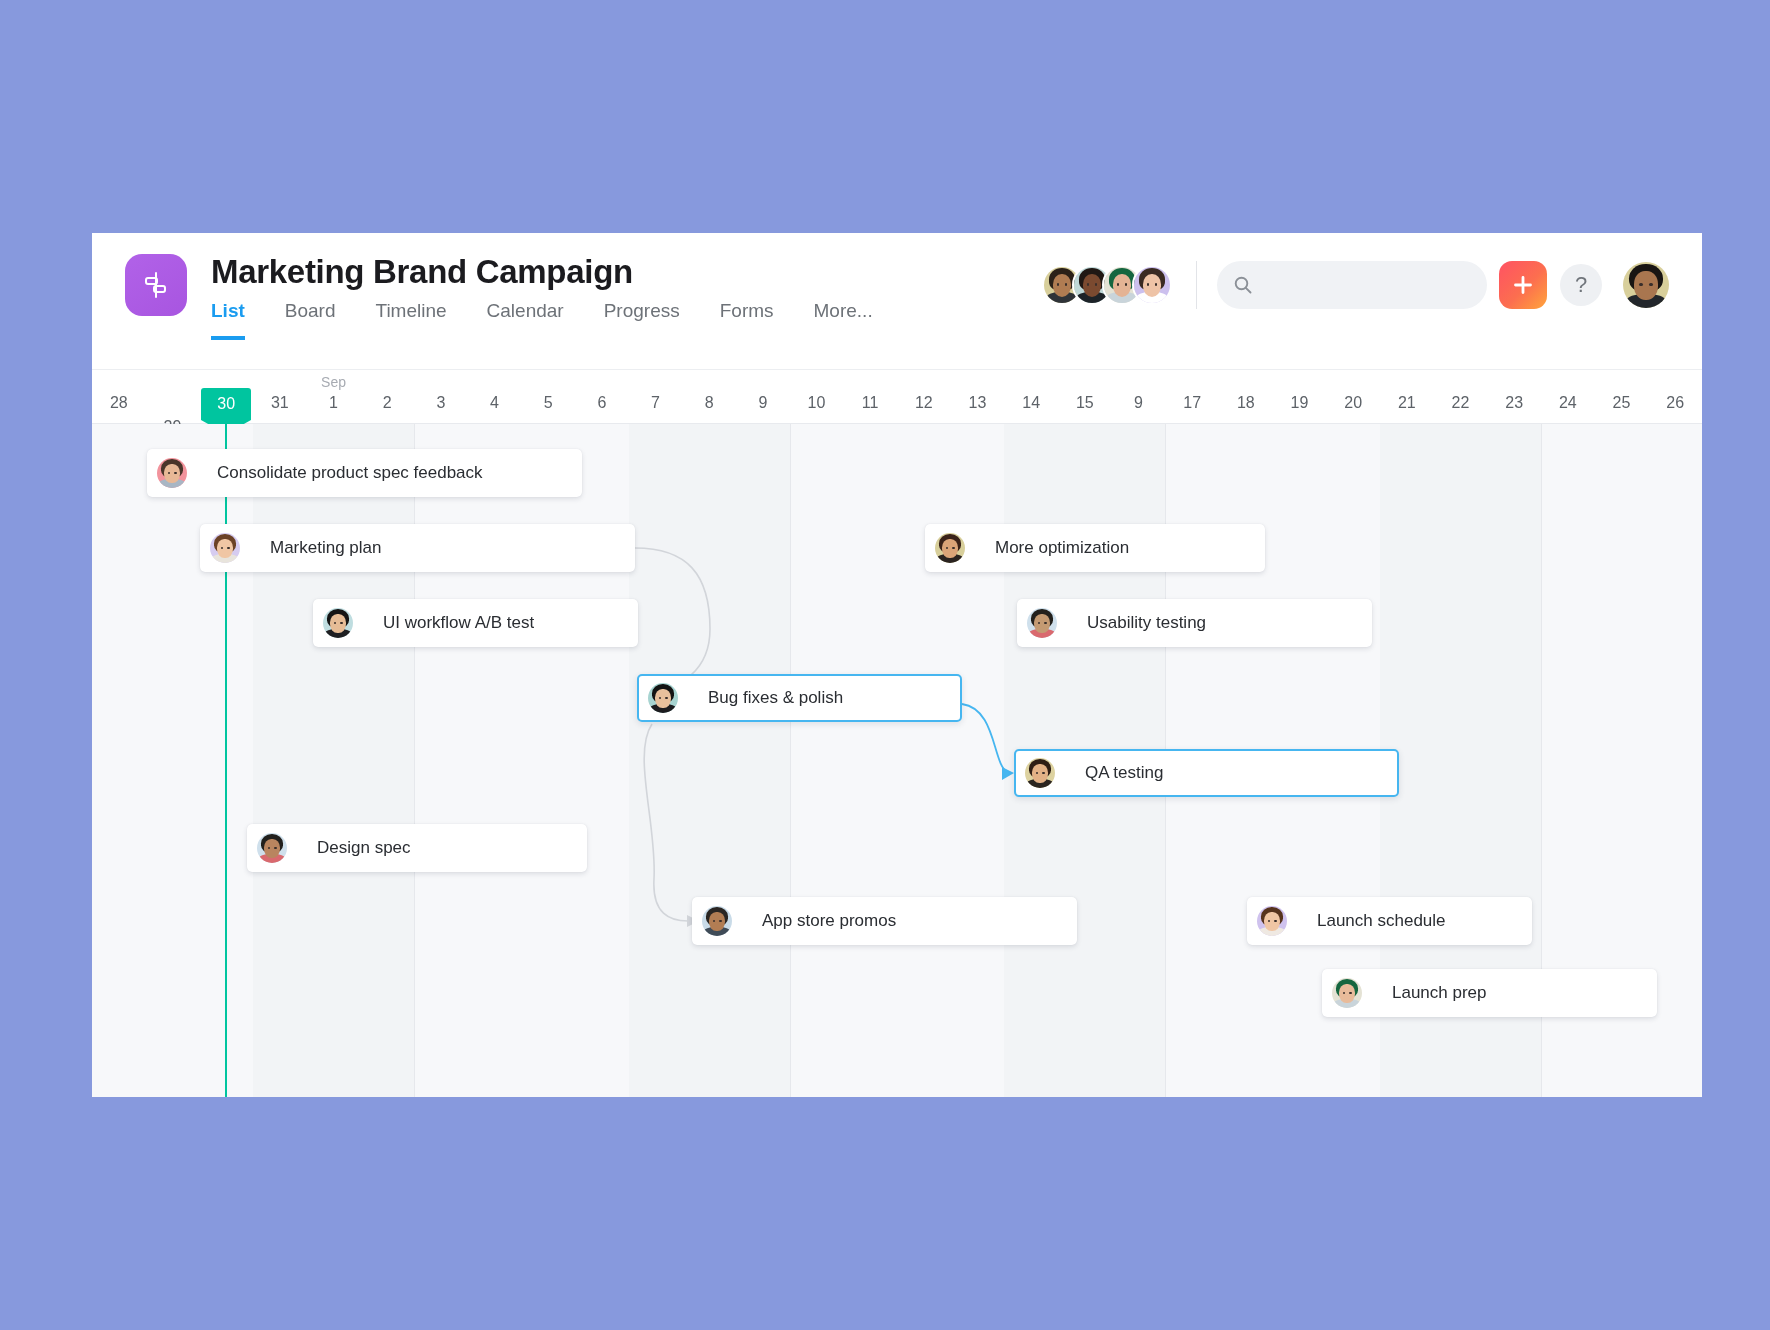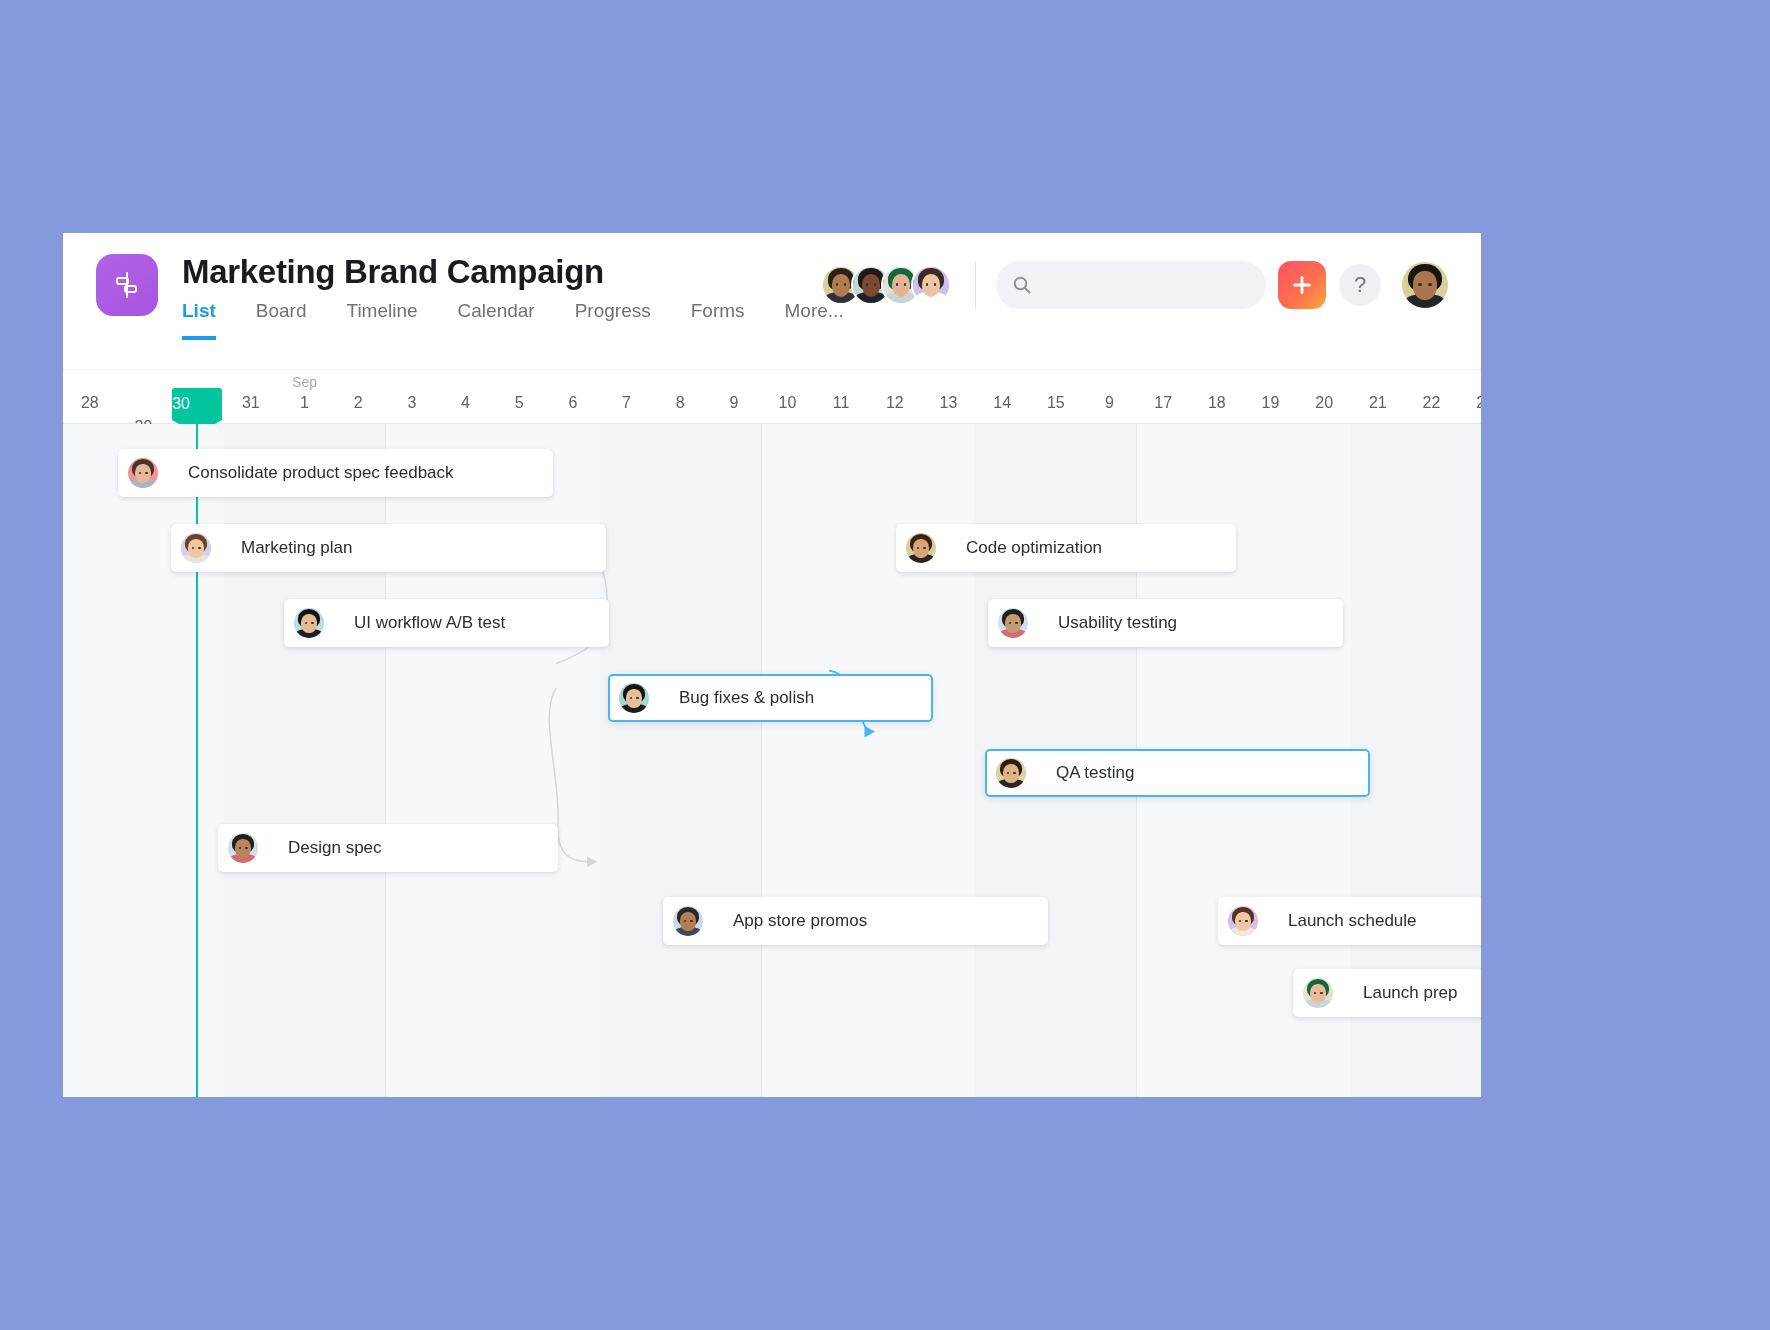--- a/index.html
+++ b/index.html
@@ -5,22 +5,22 @@
   * { box-sizing: border-box; margin: 0; padding: 0; }
   html, body {
     width: 1770px; height: 1330px;
     background: #8799dd;
     font-family: "Liberation Sans", sans-serif;
     overflow: hidden;
   }
 
   #app-window {
     position: absolute;
-    left: 63px; top: 233px;
-    width: 1418px; height: 864px;
+    left: 92px; top: 233px;
+    width: 1610px; height: 864px;
     background: #bef264;
     overflow: hidden;
   }
 
   
   #header {
     position: relative;
     height: 137px;
     background: #ffffff;
     border-bottom: 1px solid #eceef1;
@@ -114,21 +114,21 @@
   }
   .month-label {
     position: absolute; top: 4px;
     font-size: 14px; color: #a7abb2;
     transform: translateX(-50%);
   }
   .day-cell {
     position: absolute; top: 24px;
     font-size: 16px; color: #5d6268;
     transform: translateX(-50%);
-    text-align: left; white-space: nowrap;
+    text-align: center; white-space: nowrap;
   }
   .day-cell.today {
     color: #ffffff; top: 18px;
     width: 50px; height: 32px; line-height: 32px;
     background: #00c59f;
     border-radius: 3px 3px 0 0;
     font-weight: 400;
   }
   .day-cell.today::after {
     content: ""; position: absolute;
@@ -390,21 +390,21 @@
         <div class="task-avatar">
           <div class="face">
             <div class="bg" style="background:#d8cf9b"></div>
             <div class="body" style="background:#2a2320"></div>
             <div class="hair" style="background:#3a2219"></div>
             <div class="skin" style="background:#dba478"></div>
             <div class="eyeL"></div>
             <div class="eyeR"></div>
           </div>
         </div>
-        <div class="task-label">Code optimization</div>
+        <div class="task-label">More optimization</div>
       </div>
       <div class="task-bar" style="left: 925px; top: 175px; width: 355px;">
         <div class="task-avatar">
           <div class="face">
             <div class="bg" style="background:#cfe0ec"></div>
             <div class="body" style="background:#d9696e"></div>
             <div class="hair" style="background:#23201c"></div>
             <div class="skin" style="background:#c49a72"></div>
             <div class="eyeL"></div>
             <div class="eyeR"></div>

